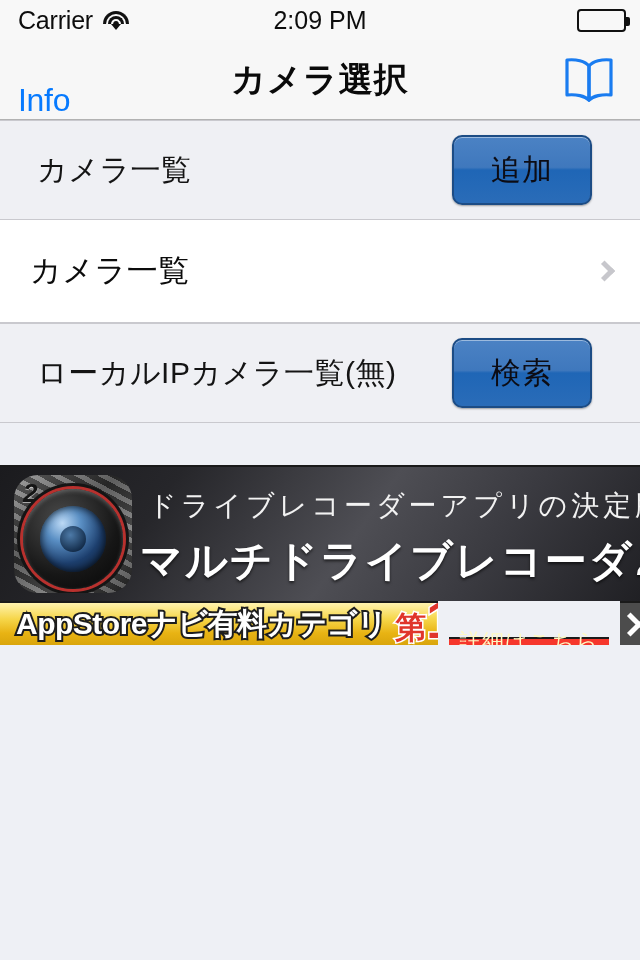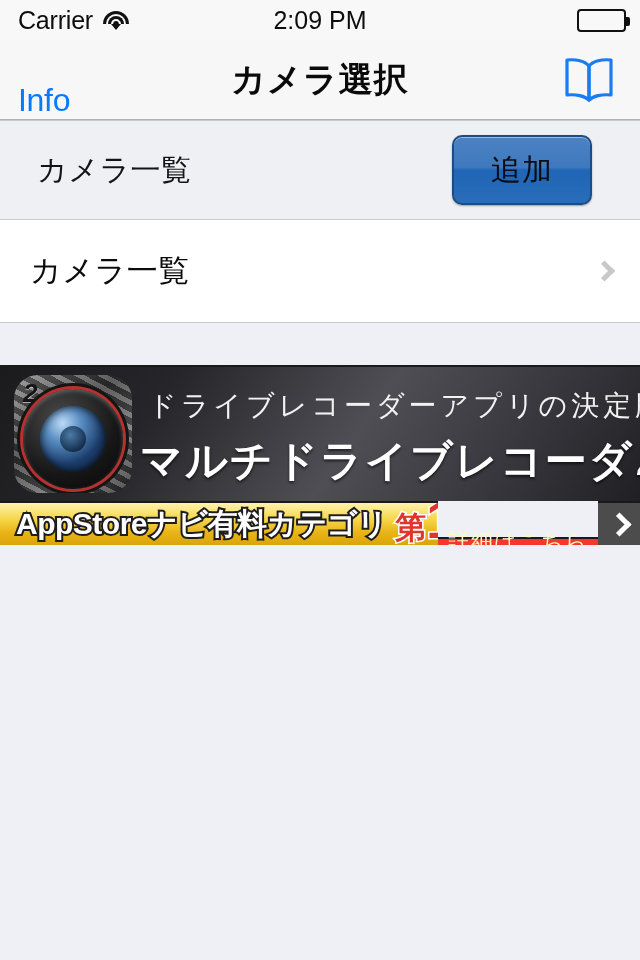--- a/index.html
+++ b/index.html
@@ -121,21 +121,21 @@
   }
   .ad-title {
     position:absolute; left:140px; top:60px;
     font-size:42px; font-weight:bold; color:#ffffff; letter-spacing:2px; white-space:nowrap;
     text-shadow:0 2px 3px rgba(0,0,0,.6);
   }
   .ad-title .two {
     font-size:52px; font-style:italic; font-weight:bold; letter-spacing:0;
     margin-left:4px; display:inline-block;
   }
-  .ad-bottom { position:relative; height:46px; display:flex; }
+  .ad-bottom { position:relative; height:46px; display:flex;gap:11px; }
   .ad-rank {
     position:relative; flex:0 0 438px;
     background:linear-gradient(to bottom,#fff3ae 0%,#f6d64a 38%,#e8b313 72%,#d9a50c 100%);
     border-top:2px solid #1a1a1a; border-bottom:2px solid #1a1a1a;
     display:flex; align-items:center; overflow:hidden;
   }
   .ad-rank .rk-text {
     margin-left:16px; font-size:30px; font-weight:bold; color:#fff;
     -webkit-text-stroke:4px #1d1d1d; paint-order:stroke fill;
     letter-spacing:-0.5px; white-space:nowrap;
@@ -197,20 +197,24 @@
   <div class="group-header">
     <span class="gh-label">カメラ一覧</span>
     <span class="gh-btn">追加</span>
   </div>
 
   <div class="cell">
     <span class="cell-label">カメラ一覧</span>
     <span class="chev"></span>
   </div>
 
+  <div class="group-header">
+    <span class="gh-label">ローカルIPカメラ一覧(無)</span>
+    <span class="gh-btn">検索</span>
+  </div>
 
 
   <div class="gap" style="height:42px"></div>
 
   <div class="ad">
     <div class="ad-rule"></div>
     <div class="ad-top">
       <div class="ad-icon">
         <span class="badge">2</span>
         <svg class="mdr" viewBox="0 0 82 82" aria-hidden="true">

